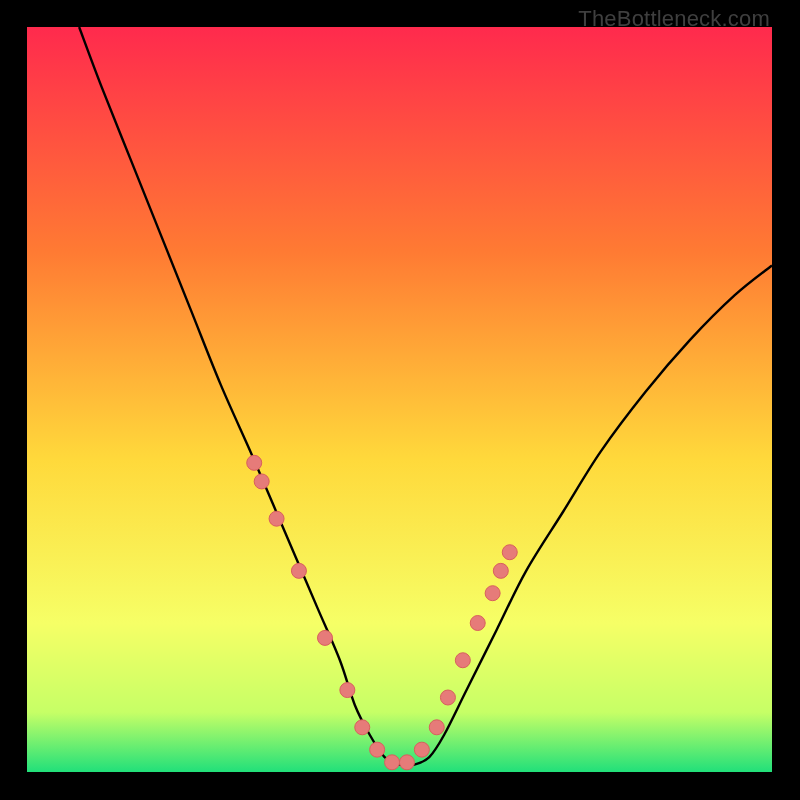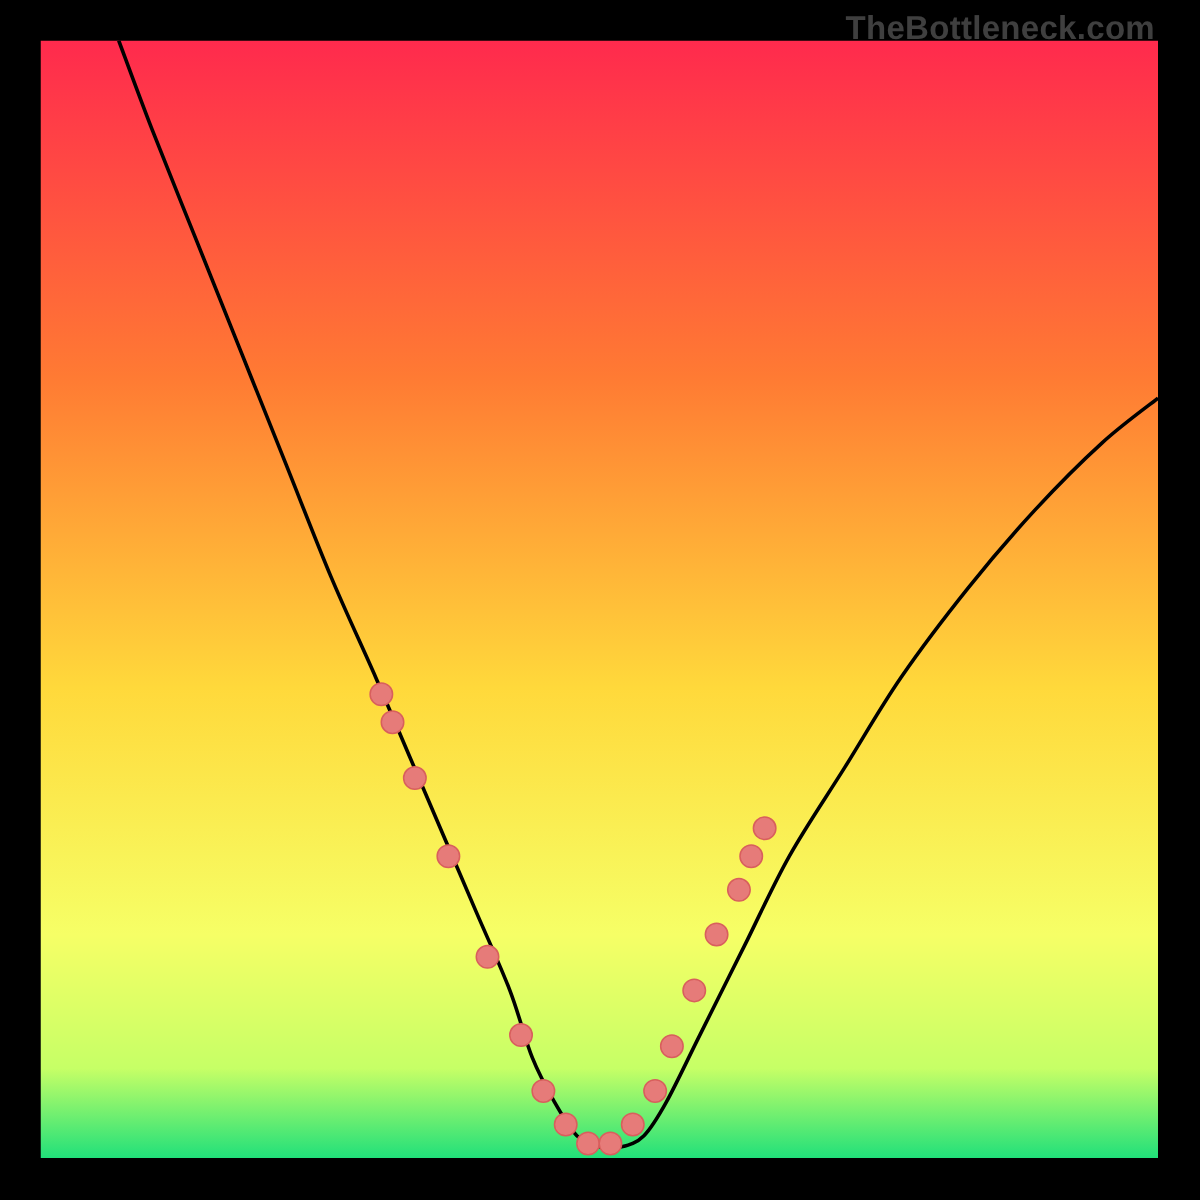--- a/index.html
+++ b/index.html
@@ -24,21 +24,21 @@
     top: 0;
     width: 745px;
     height: 745px;
   }
   .watermark {
     position: absolute;
     top: 6px;
     right: 30px;
     font-family: Arial, Helvetica, sans-serif;
     font-size: 22px;
-    font-weight: 700;
+    font-weight: 400;
     color: rgba(70,70,70,0.9);
     letter-spacing: 0.2px;
   }
   svg { display:block; }
 </style>
 </head>
 <body>
 
 <div class="frame">
   <svg class="plot" viewBox="0 0 745 745" preserveAspectRatio="none">

